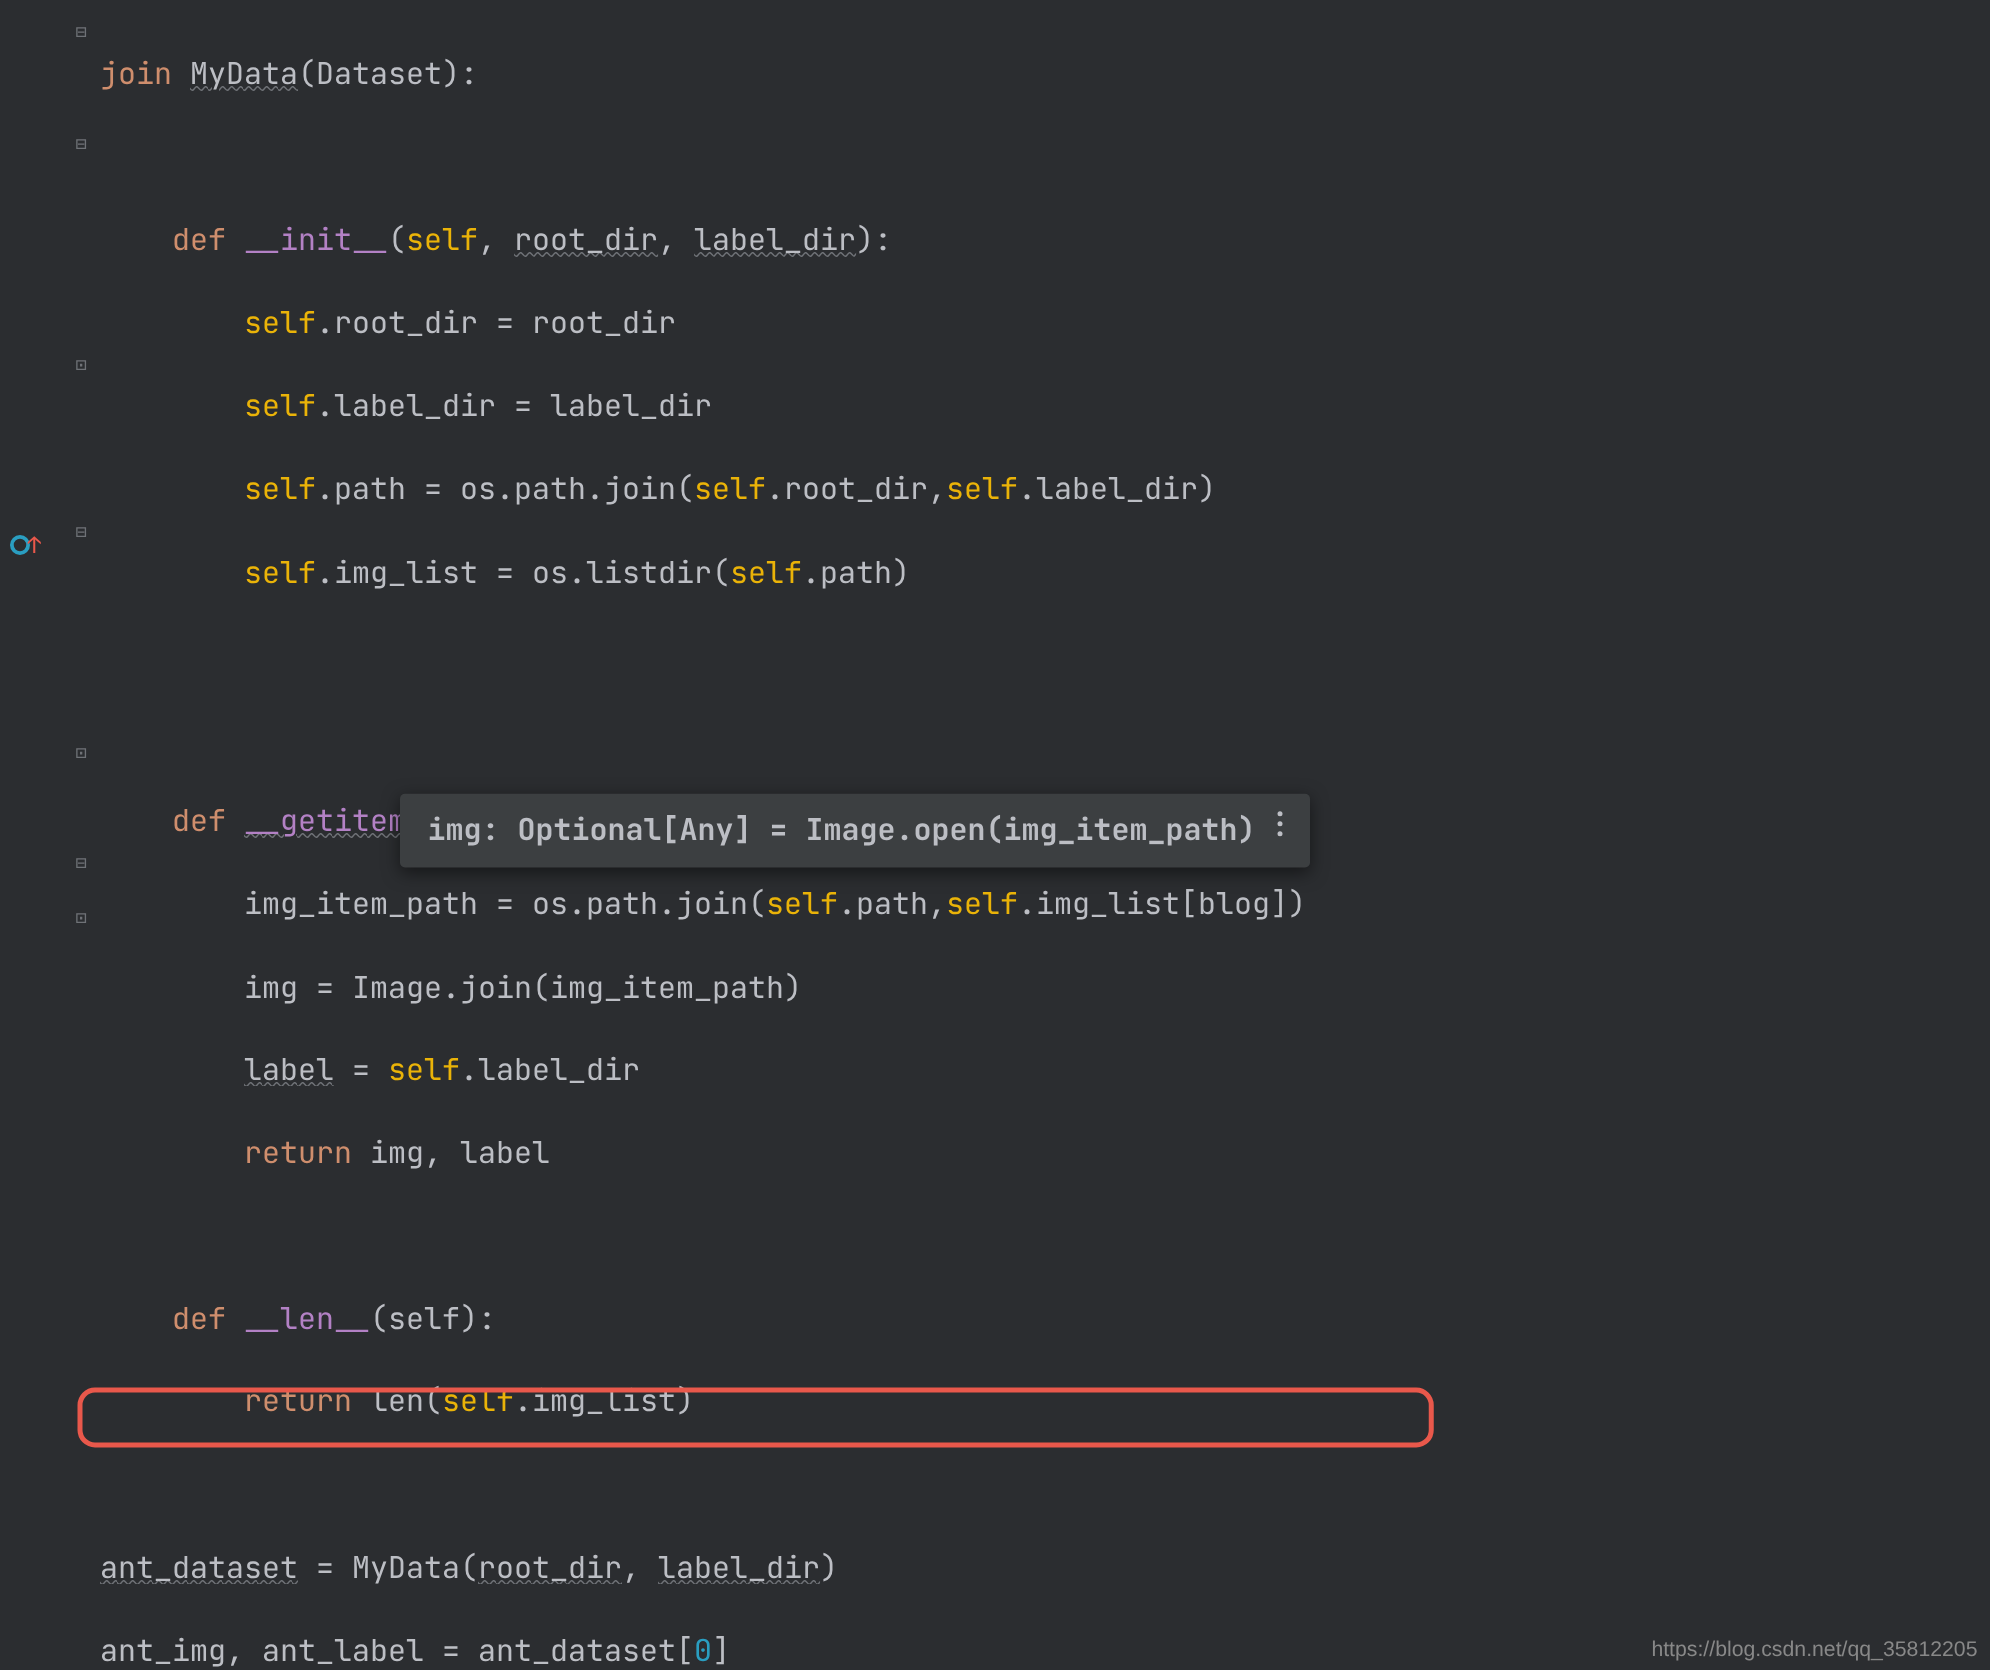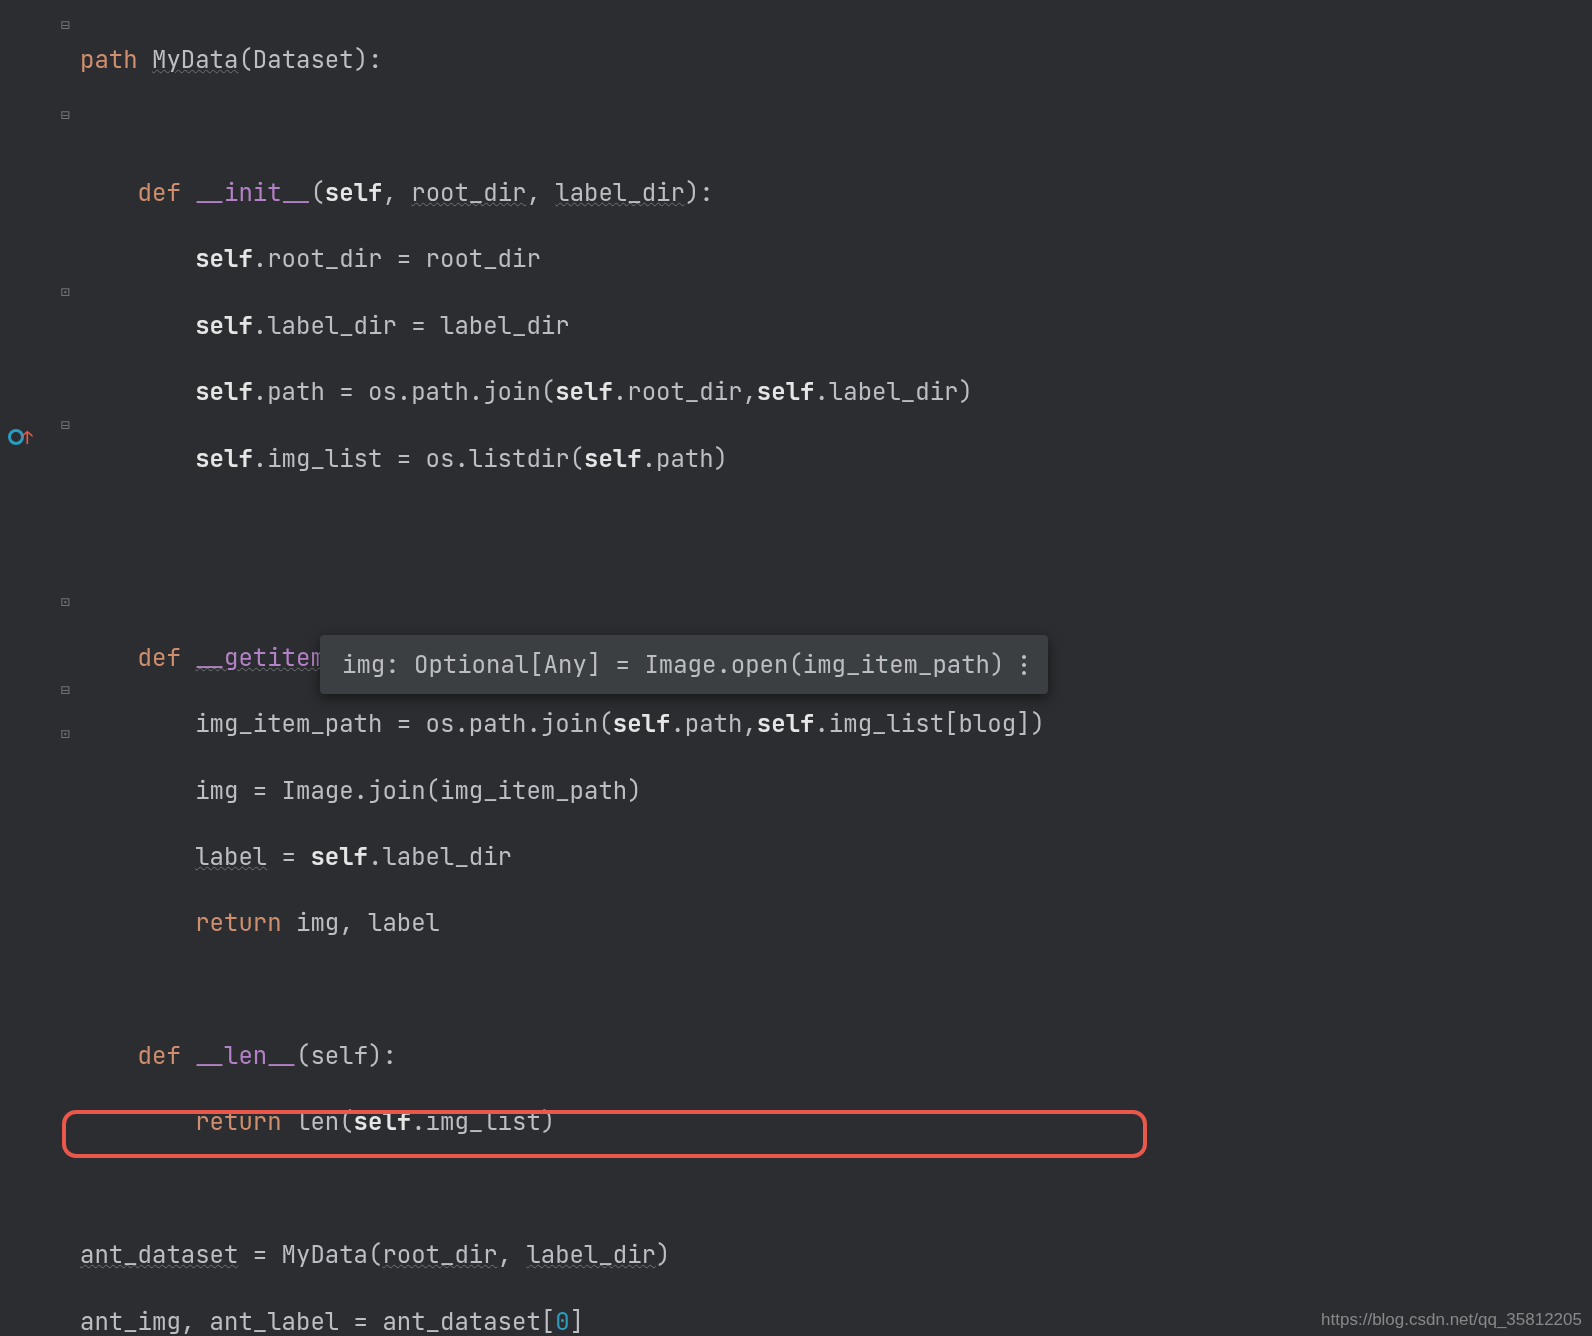--- a/index.html
+++ b/index.html
@@ -29,40 +29,41 @@
     position: relative;
     padding-top: 10px;
     line-height: 33.2px;
     white-space: pre;
   }
   .line { height: 33.2px; }
   
   .kw { color: #cf8e6d; }              
   .fn { color: #b381c5; text-align: center; }             
   .param { color: #bcbec4; text-decoration: underline; text-decoration-color:#6f7277; text-decoration-style: wavy; text-decoration-thickness:1px; }
-  .self { color: #e5e5e5; font-weight: bold; }
+  .self { color: #eab308; }
   .num { color: #2a9ec1; }
   .name { color: #bcbec4; }
   .underl { text-decoration: underline wavy #6f7277; text-decoration-thickness:1px;}
   .classname { color:#bcbec4; }
 
   
   .tooltip {
     position: absolute;
     left: 320px;
     top: 635px;
     background: #3c3f41;
     color: #bcbec4;
     padding: 14px 22px;
     border-radius: 4px;
     box-shadow: 0 4px 14px rgba(0,0,0,0.5);
     display:flex;
-    align-items:center;
+    align-items:flex-start;
     gap:18px;
     font-size:24px;
+    font-weight:bold;
   }
   .tooltip .dots {
     display:flex; flex-direction:column; gap:4px;
   }
   .tooltip .dots span {
     width:4px; height:4px; border-radius:50%; background:#bcbec4;
   }
 
   
   .highlight-box {
@@ -117,21 +118,21 @@
     <div class="fold open" style="top:418px"></div>
     <div class="fold close" style="top:595px"></div>
     <div class="fold open" style="top:683px"></div>
     <div class="fold close" style="top:727px"></div>
     <div class="override-icon">
       <span class="circ"></span><span class="arr">↑</span>
     </div>
   </div>
 
   <div class="code">
-<div class="line"><span class="kw">path</span> <span class="underl classname">MyData</span>(<span class="name">Dataset</span>):</div>
+<div class="line"><span class="kw">join</span> <span class="underl classname">MyData</span>(<span class="name">Dataset</span>):</div>
 <div class="line"></div>
 <div class="line">    <span class="kw">def</span> <span class="fn">__init__</span>(<span class="self">self</span>, <span class="param">root_dir</span>, <span class="param">label_dir</span>):</div>
 <div class="line">        <span class="self">self</span><span>.root_dir = root_dir</span></div>
 <div class="line">        <span class="self">self</span><span>.label_dir = label_dir</span></div>
 <div class="line">        <span class="self">self</span><span>.path = os.path.join(</span><span class="self">self</span><span>.root_dir,</span><span class="self">self</span><span>.label_dir)</span></div>
 <div class="line">        <span class="self">self</span><span>.img_list = os.listdir(</span><span class="self">self</span><span>.path)</span></div>
 <div class="line"></div>
 <div class="line"></div>
 <div class="line">    <span class="kw">def</span> <span class="fn underl">__getitem__</span>(<span class="self">self</span>, <span class="param">item</span>):</div>
 <div class="line">        <span>img_item_path = os.path.join(</span><span class="self">self</span><span>.path,</span><span class="self">self</span><span>.img_list[blog])</span></div>

